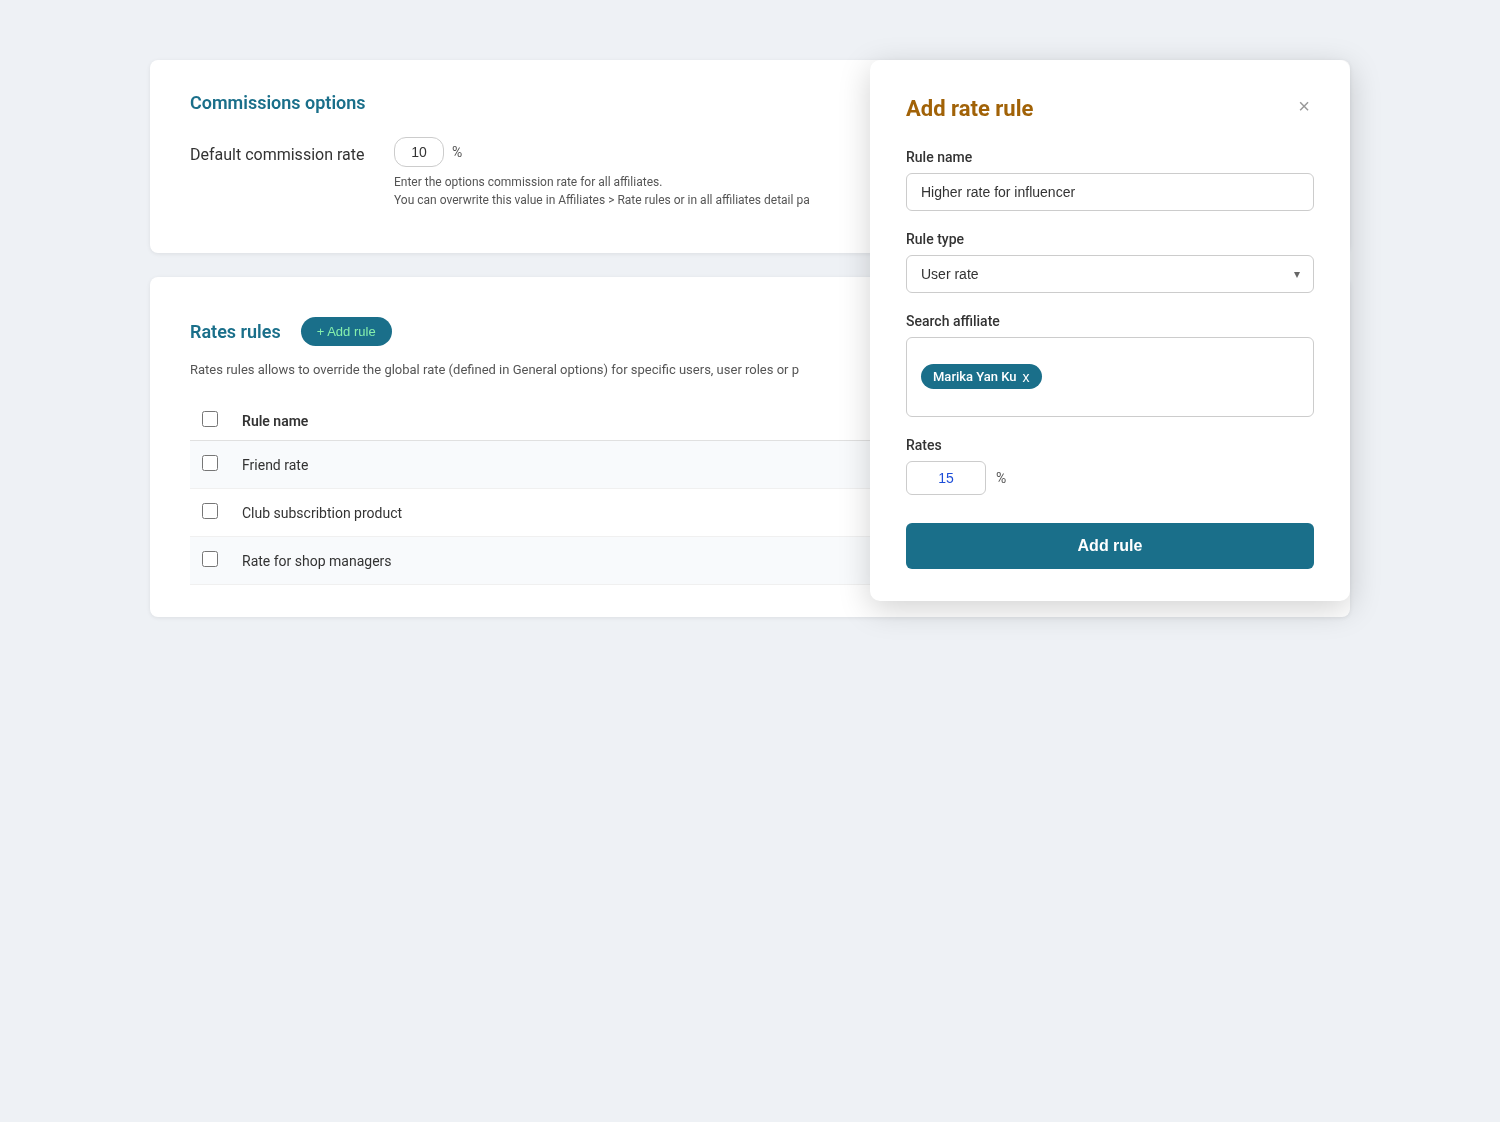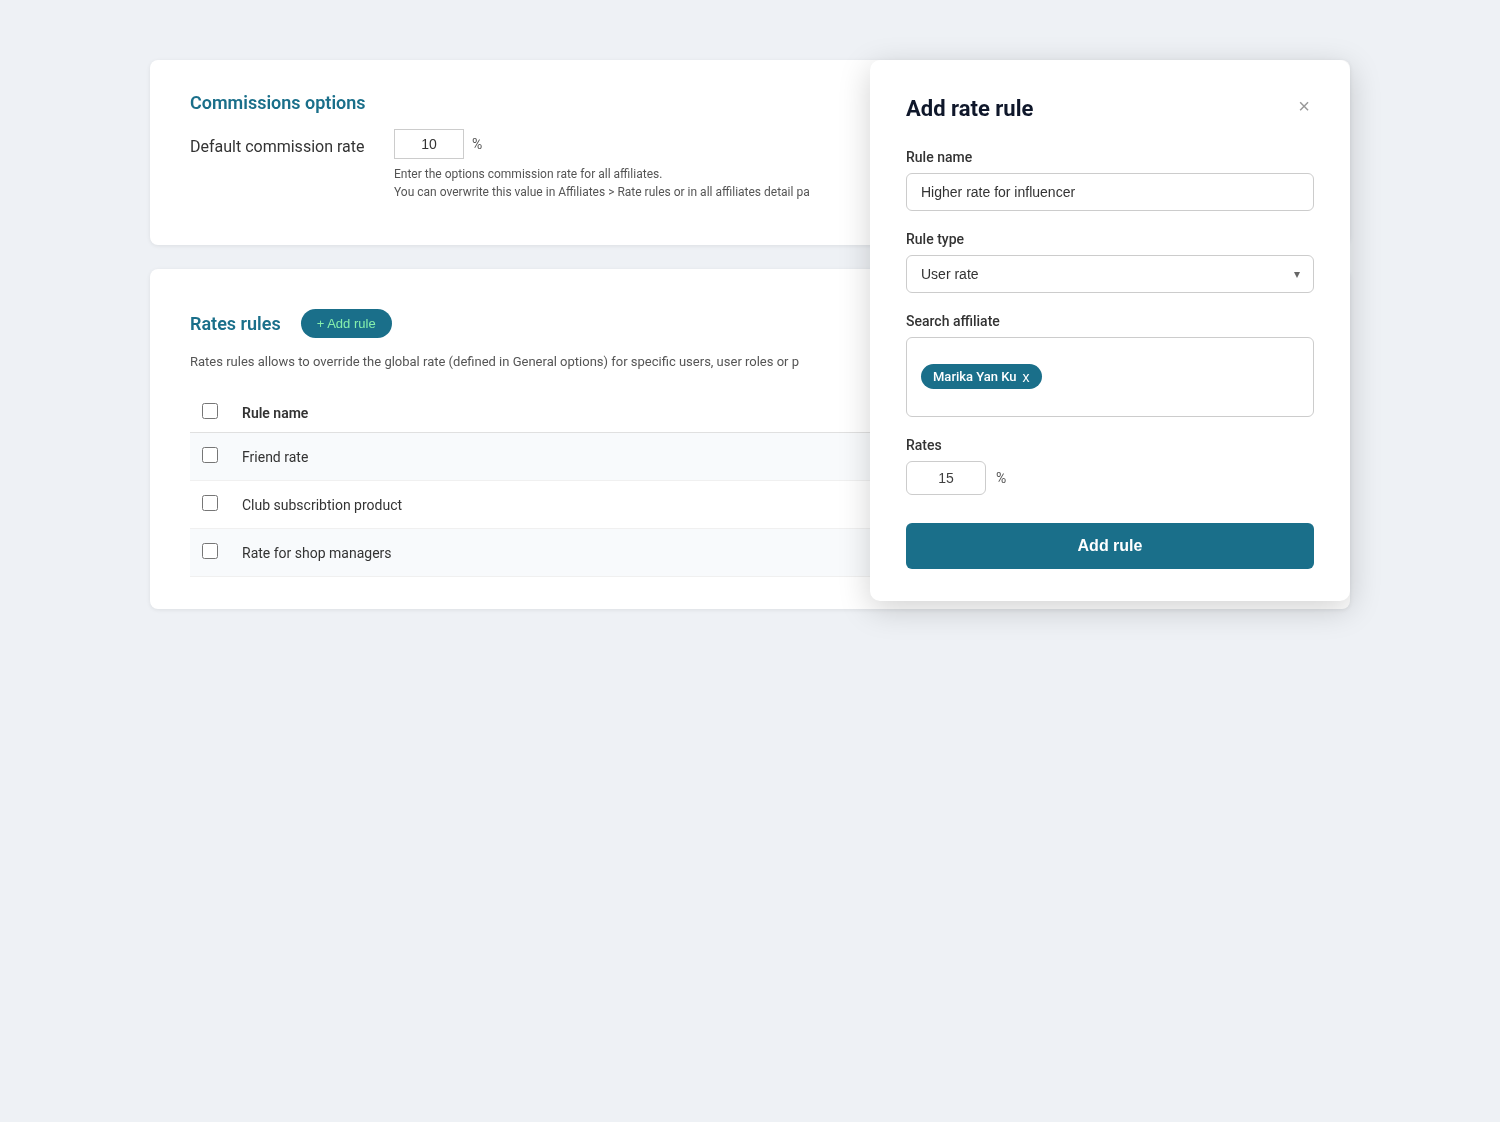--- a/index.html
+++ b/index.html
@@ -32,21 +32,21 @@
       border-radius: 8px;
       padding: 32px 40px;
       margin-bottom: 24px;
       box-shadow: 0 1px 4px rgba(0,0,0,0.08);
     }
 
     .section-title {
       color: #1a6f8a;
       font-size: 18px;
       font-weight: 600;
-      margin-bottom: 16px;
+      margin-bottom: 24px;
     }
 
     .form-row {
       display: flex;
       align-items: flex-start;
       gap: 24px;
       margin-bottom: 12px;
     }
 
     .form-label {
@@ -57,24 +57,24 @@
     }
 
     .input-with-suffix {
       display: flex;
       align-items: center;
       gap: 8px;
     }
 
     .text-input {
       border: 1px solid #ccc;
-      border-radius: 0;
+      border-radius: 12px;
       padding: 6px 10px;
       font-size: 14px;
-      width: 70px;
+      width: 50px;
       text-align: center;
       color: #333;
     }
 
     .suffix-text {
       font-size: 14px;
       color: #555;
     }
 
     .helper-text {
@@ -171,21 +171,21 @@
     }
 
     .modal-header {
       display: flex;
       justify-content: space-between;
       align-items: flex-start;
       margin-bottom: 28px;
     }
 
     .modal-title {
-      color: #0f172a;
+      color: #a16207;
       font-size: 22px;
       font-weight: 700;
     }
 
     .close-btn {
       background: none;
       border: none;
       font-size: 20px;
       color: #999;
       cursor: pointer;
@@ -282,21 +282,21 @@
       gap: 10px;
     }
 
     .rate-input {
       border: 1px solid #ccc;
       border-radius: 6px;
       padding: 8px 12px;
       font-size: 14px;
       width: 80px;
       text-align: center;
-      color: #404040;
+      color: #1d4ed8;
     }
 
     .add-rule-submit-btn {
       width: 100%;
       background-color: #1a6f8a;
       color: #fff;
       border: none;
       border-radius: 6px;
       padding: 14px;
       font-size: 16px;

